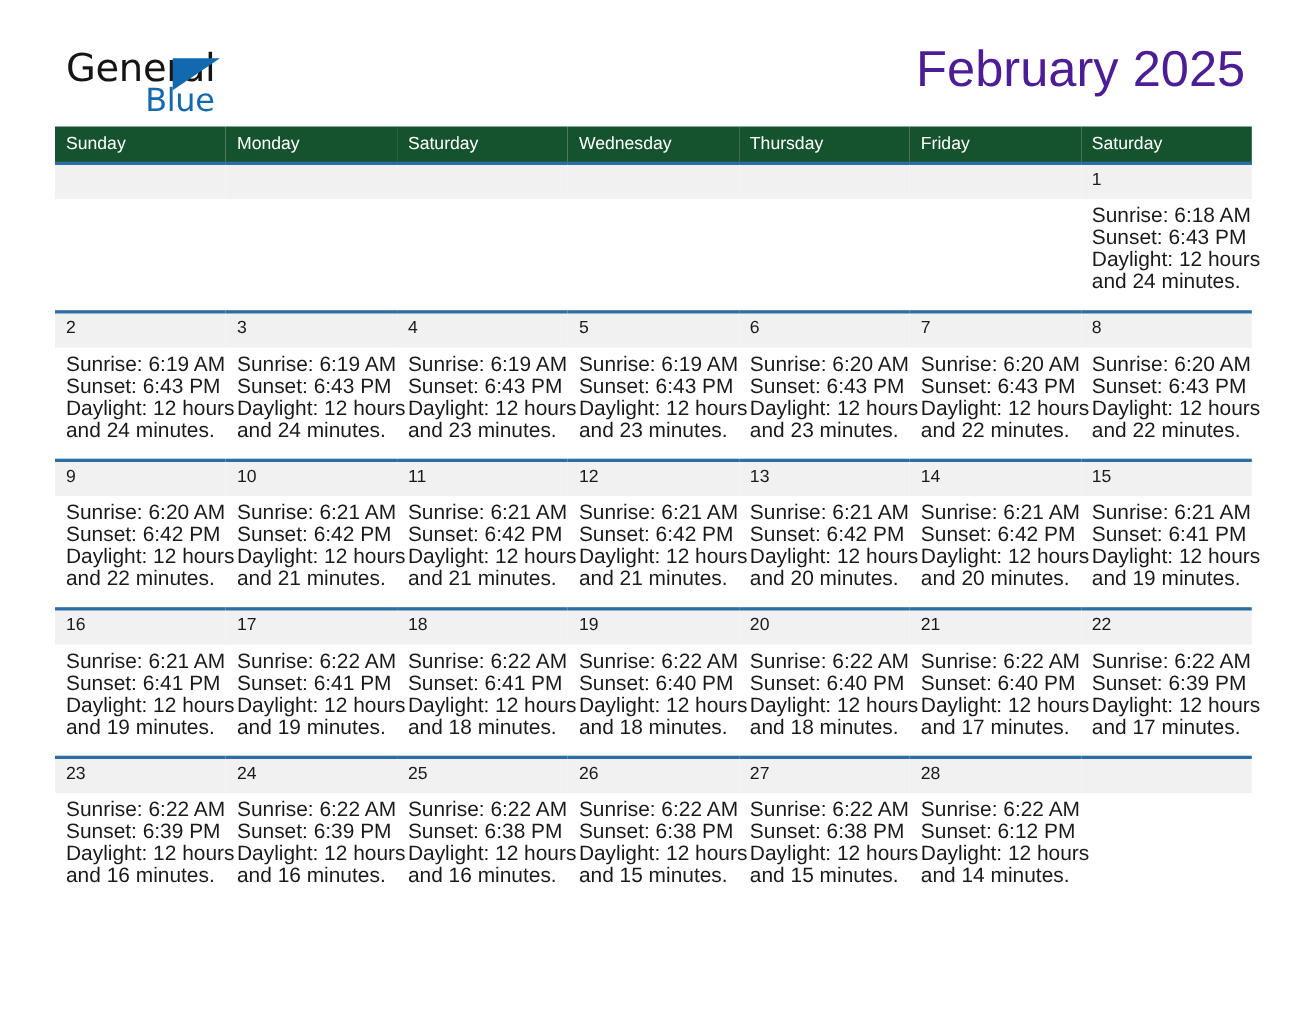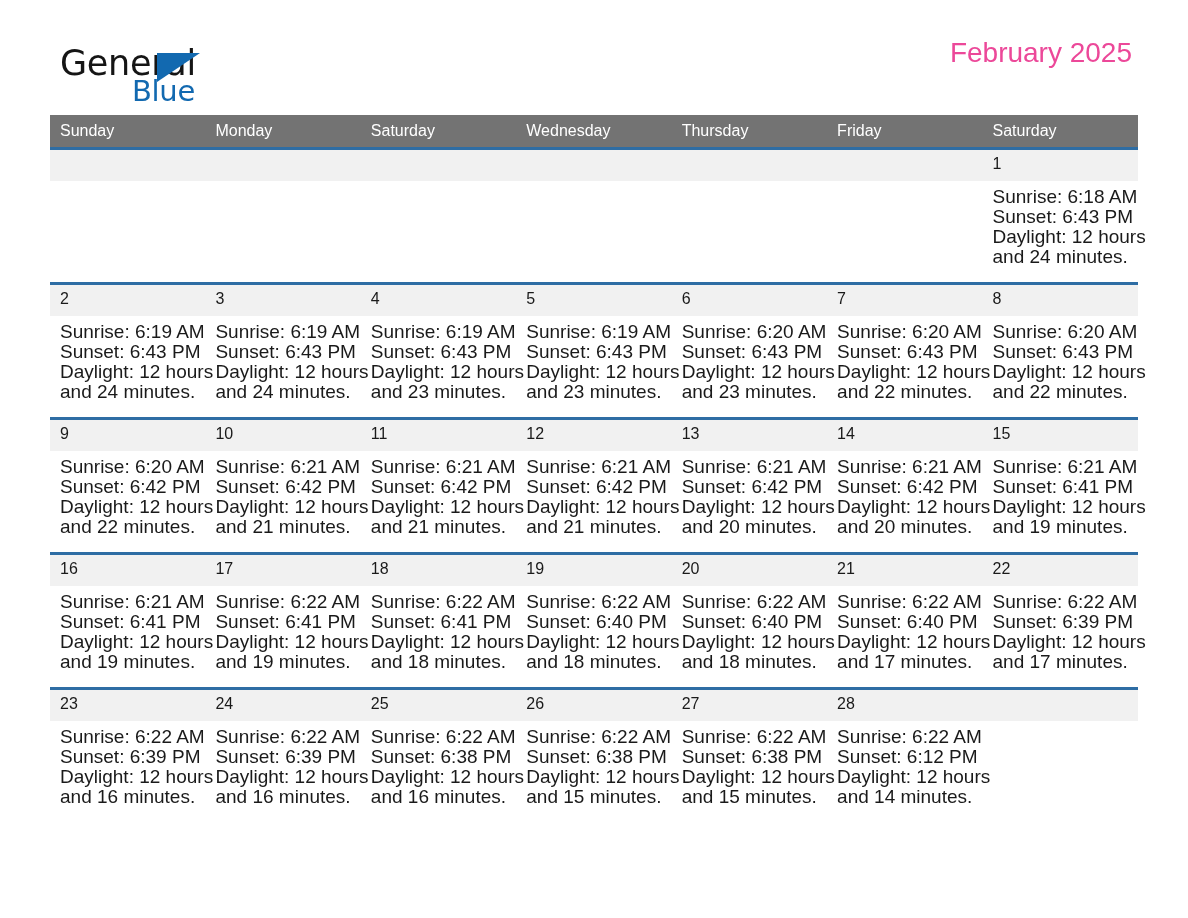--- a/index.html
+++ b/index.html
@@ -65,43 +65,43 @@
     font-weight: 400;
     line-height: 1;
   }
   .titles {
     position: absolute;
     right: 6px;
     top: 38px;
     text-align: right;
   }
   .month-title {
-    font-size: 28px;
+    font-size: 46px;
     font-weight: 400;
-    color: #ec4899;
+    color: #4c1d95;
     line-height: 1.06;
     white-space: nowrap;
   }
   .location-title {
     margin-top: 8px;
     font-size: 24px;
     font-weight: 400;
     color: #000000;
     line-height: 1.1;
     white-space: nowrap;
   }
 
   
   .calendar {
     width: 1088px;
     border-collapse: collapse;
     table-layout: fixed;
   }
   .weekday-row th {
-    background: #737373;
+    background: #14532d;
     color: #ffffff;
     font-size: 16px;
     font-weight: 400;
     text-align: left;
     padding: 7px 0 7px 10px;
     border: none;
   }
   .week-row td {
     vertical-align: top;
     padding: 0;

